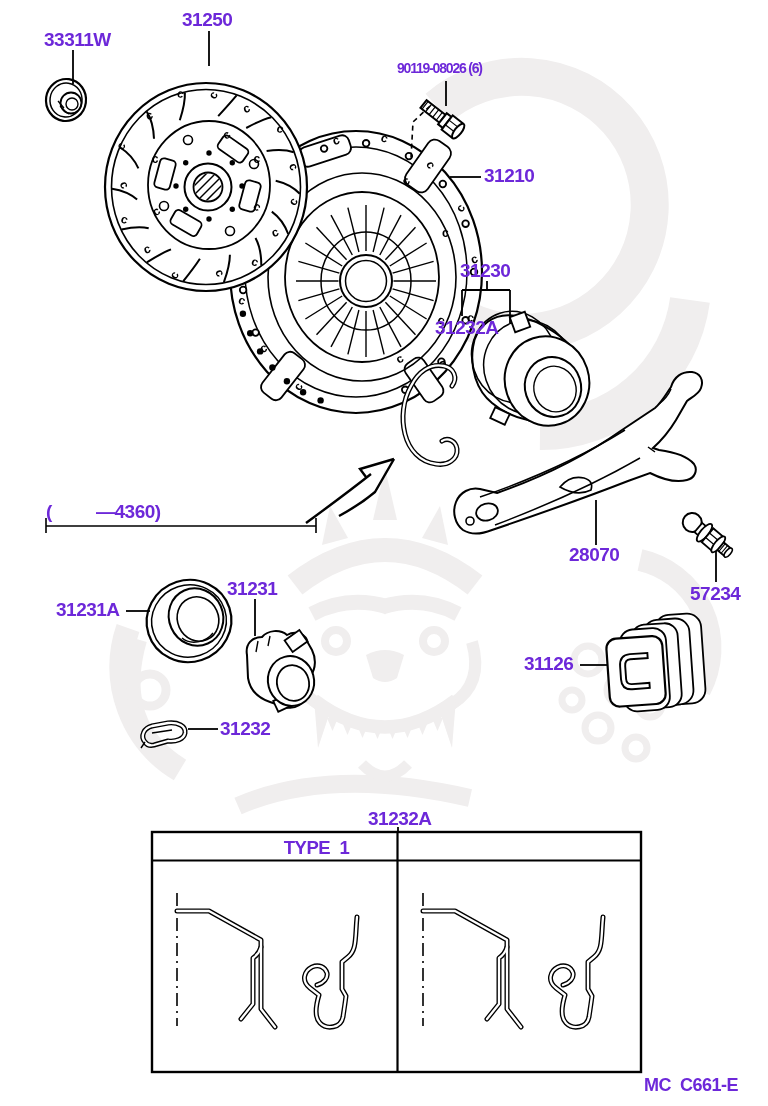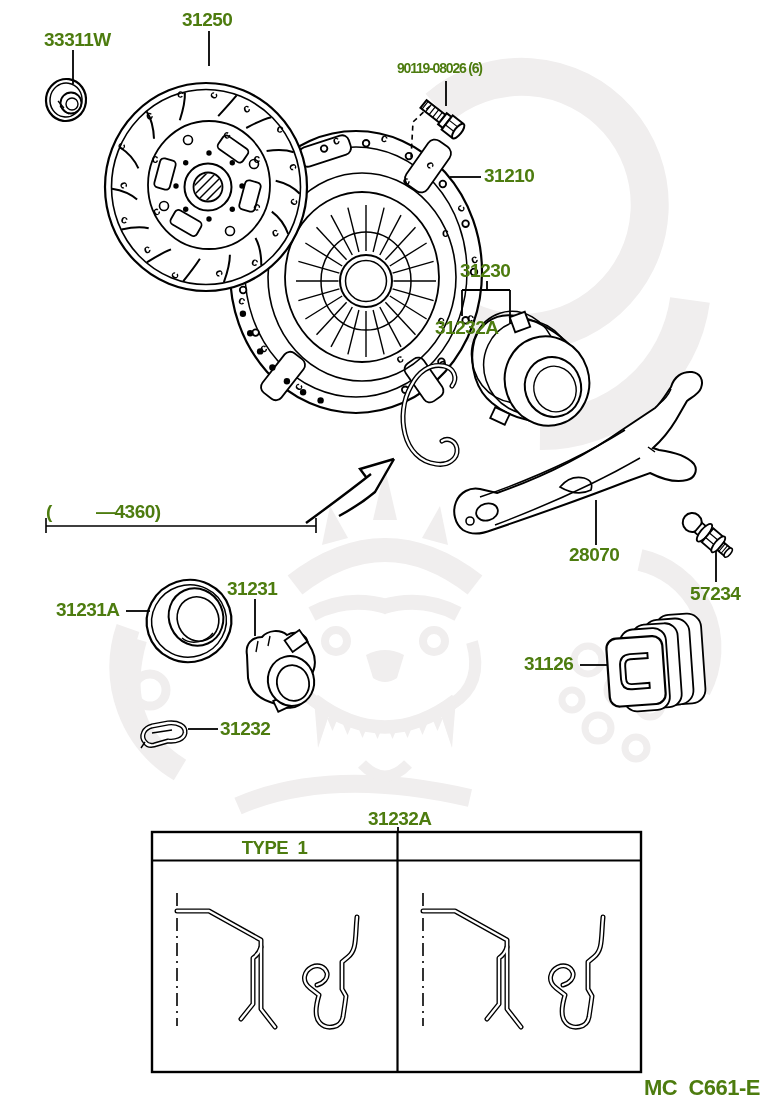--- a/index.html
+++ b/index.html
@@ -1,23 +1,23 @@
 <!DOCTYPE html>
 <html><head>
 <meta charset="utf-8">
 <style>
   html,body{margin:0;padding:0;background:#fff;}
   #canvas{position:relative;width:768px;height:1106px;background:#fff;overflow:hidden;
           font-family:"Liberation Sans",sans-serif;}
   #art{position:absolute;left:0;top:0;}
   .callout{position:absolute;font:700 19px/1.05 "Liberation Sans",sans-serif;
-           letter-spacing:-0.5px;color:#4d7c0f;white-space:pre;}
+           letter-spacing:-0.5px;color:#6d28d9;white-space:pre;}
   .callout.sm{font-size:14px;letter-spacing:-1.2px;}
-  .callout.code{font-size:22px;letter-spacing:-0.5px;}
-  .callout.hdr{width:245px;text-align:center;font-size:18.5px;}
+  .callout.code{font-size:18px;letter-spacing:-0.5px;}
+  .callout.hdr{width:245px;text-align:center;font-size:18.5px;padding-left:42px;}
 </style>
 </head>
 <body>
 
 <div id="canvas">
 
 <svg id="art" width="768" height="1106" viewBox="0 0 768 1106">
 
   <defs>
     <clipPath id="sc">

